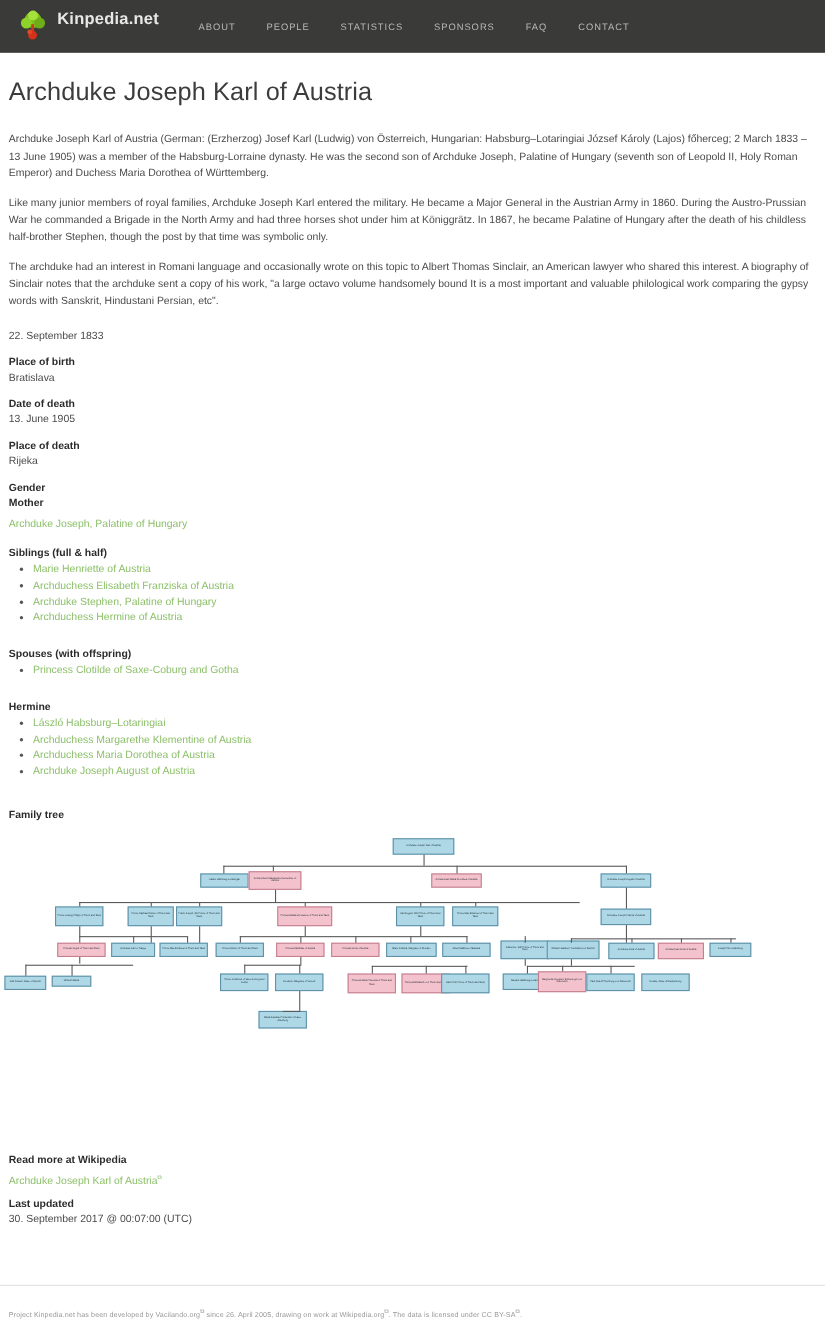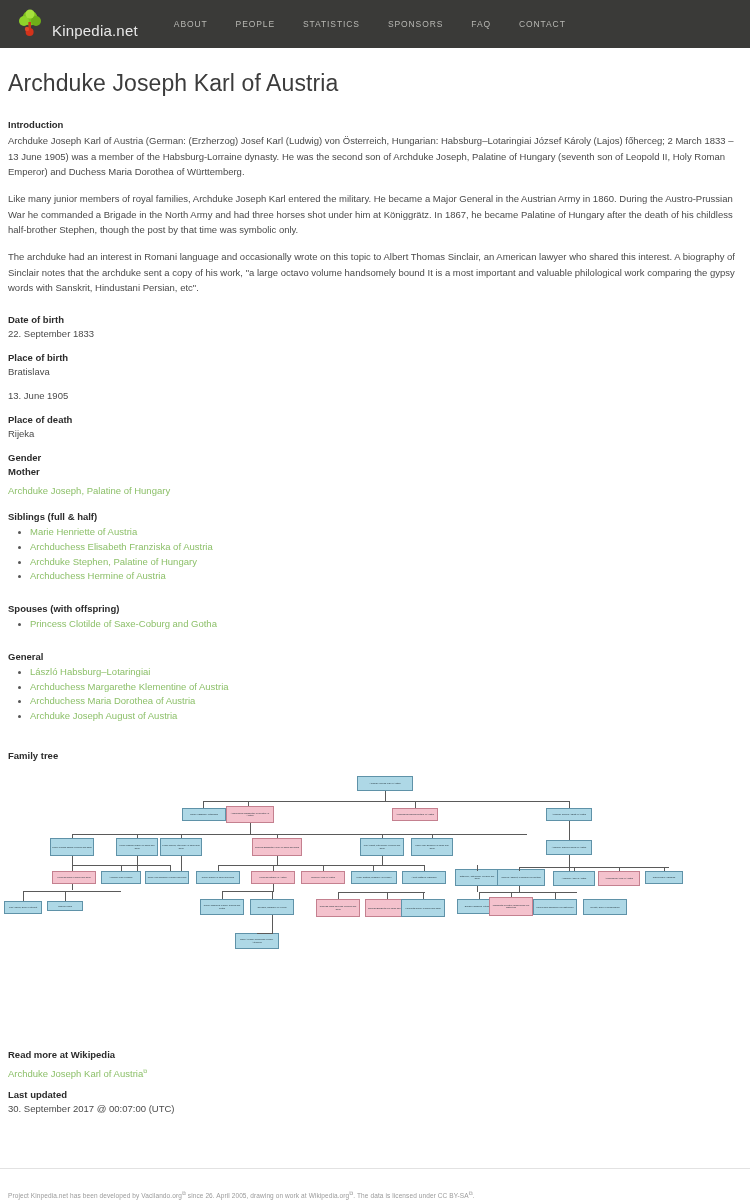--- a/index.html
+++ b/index.html
@@ -15,22 +15,23 @@
 
   
   .navbar {
     height:48px;
     background:#3a3a38;
     display:flex;
     align-items:center;
     padding:0 8px;
   }
   .brand {
-    display:flex; align-items:flex-end; gap:8px;
+    display:flex; align-items:flex-start; gap:8px;
     padding:0 8px;
+    font-weight:bold;
   }
   .logo { width:28px; height:30px; position:relative; display:block; }
   .brand-name {
     color:#e8e8e8;
     font-size:15px;
     letter-spacing:.2px;
   }
   .nav-links { display:flex; align-items:center; margin-left:14px; }
   .nav-link {
     color:#b8b8b4;
@@ -158,33 +159,32 @@
     <a class="nav-link">SPONSORS</a>
     <a class="nav-link">FAQ</a>
     <a class="nav-link">CONTACT</a>
   </div>
 </div>
 
 <div class="content">
 
   <h1 class="page-title">Archduke Joseph Karl of Austria</h1>
 
-  <div class="field-label">Introduction</div>
   <p class="para">Archduke Joseph Karl of Austria (German: (Erzherzog) Josef Karl (Ludwig) von Österreich, Hungarian: Habsburg–Lotaringiai József Károly (Lajos) főherceg; 2 March 1833 – 13 June 1905) was a member of the Habsburg-Lorraine dynasty. He was the second son of Archduke Joseph, Palatine of Hungary (seventh son of Leopold II, Holy Roman Emperor) and Duchess Maria Dorothea of Württemberg.</p>
   <p class="para">Like many junior members of royal families, Archduke Joseph Karl entered the military. He became a Major General in the Austrian Army in 1860. During the Austro-Prussian War he commanded a Brigade in the North Army and had three horses shot under him at Königgrätz. In 1867, he became Palatine of Hungary after the death of his childless half-brother Stephen, though the post by that time was symbolic only.</p>
   <p class="para">The archduke had an interest in Romani language and occasionally wrote on this topic to Albert Thomas Sinclair, an American lawyer who shared this interest. A biography of Sinclair notes that the archduke sent a copy of his work, "a large octavo volume handsomely bound It is a most important and valuable philological work comparing the gypsy words with Sanskrit, Hindustani Persian, etc".</p>
 
   <div style="height:7px"></div>
 
-  <div class="field-label">Date of birth</div>
   <div class="field-value">22. September 1833</div>
 
   <div class="field-label">Place of birth</div>
   <div class="field-value">Bratislava</div>
 
+  <div class="field-label">Date of death</div>
   <div class="field-value">13. June 1905</div>
 
   <div class="field-label">Place of death</div>
   <div class="field-value">Rijeka</div>
 
   <div class="field-label">Gender</div>
 
   <div class="field-label">Mother</div>
 
   <div class="value-block"><a class="glink">Archduke Joseph, Palatine of Hungary</a></div>
@@ -199,21 +199,21 @@
 
   <div style="height:7px"></div>
 
   <div class="field-label">Spouses (with offspring)</div>
   <ul class="glist">
     <li><a class="glink">Princess Clotilde of Saxe-Coburg and Gotha</a></li>
   </ul>
 
   <div style="height:7px"></div>
 
-  <div class="field-label">General</div>
+  <div class="field-label">Hermine</div>
   <ul class="glist">
     <li><a class="glink">László Habsburg–Lotaringiai</a></li>
     <li><a class="glink">Archduchess Margarethe Klementine of Austria</a></li>
     <li><a class="glink">Archduchess Maria Dorothea of Austria</a></li>
     <li><a class="glink">Archduke Joseph August of Austria</a></li>
   </ul>
 
   <div style="height:14px"></div>
 
   <div class="field-label">Family tree</div>

